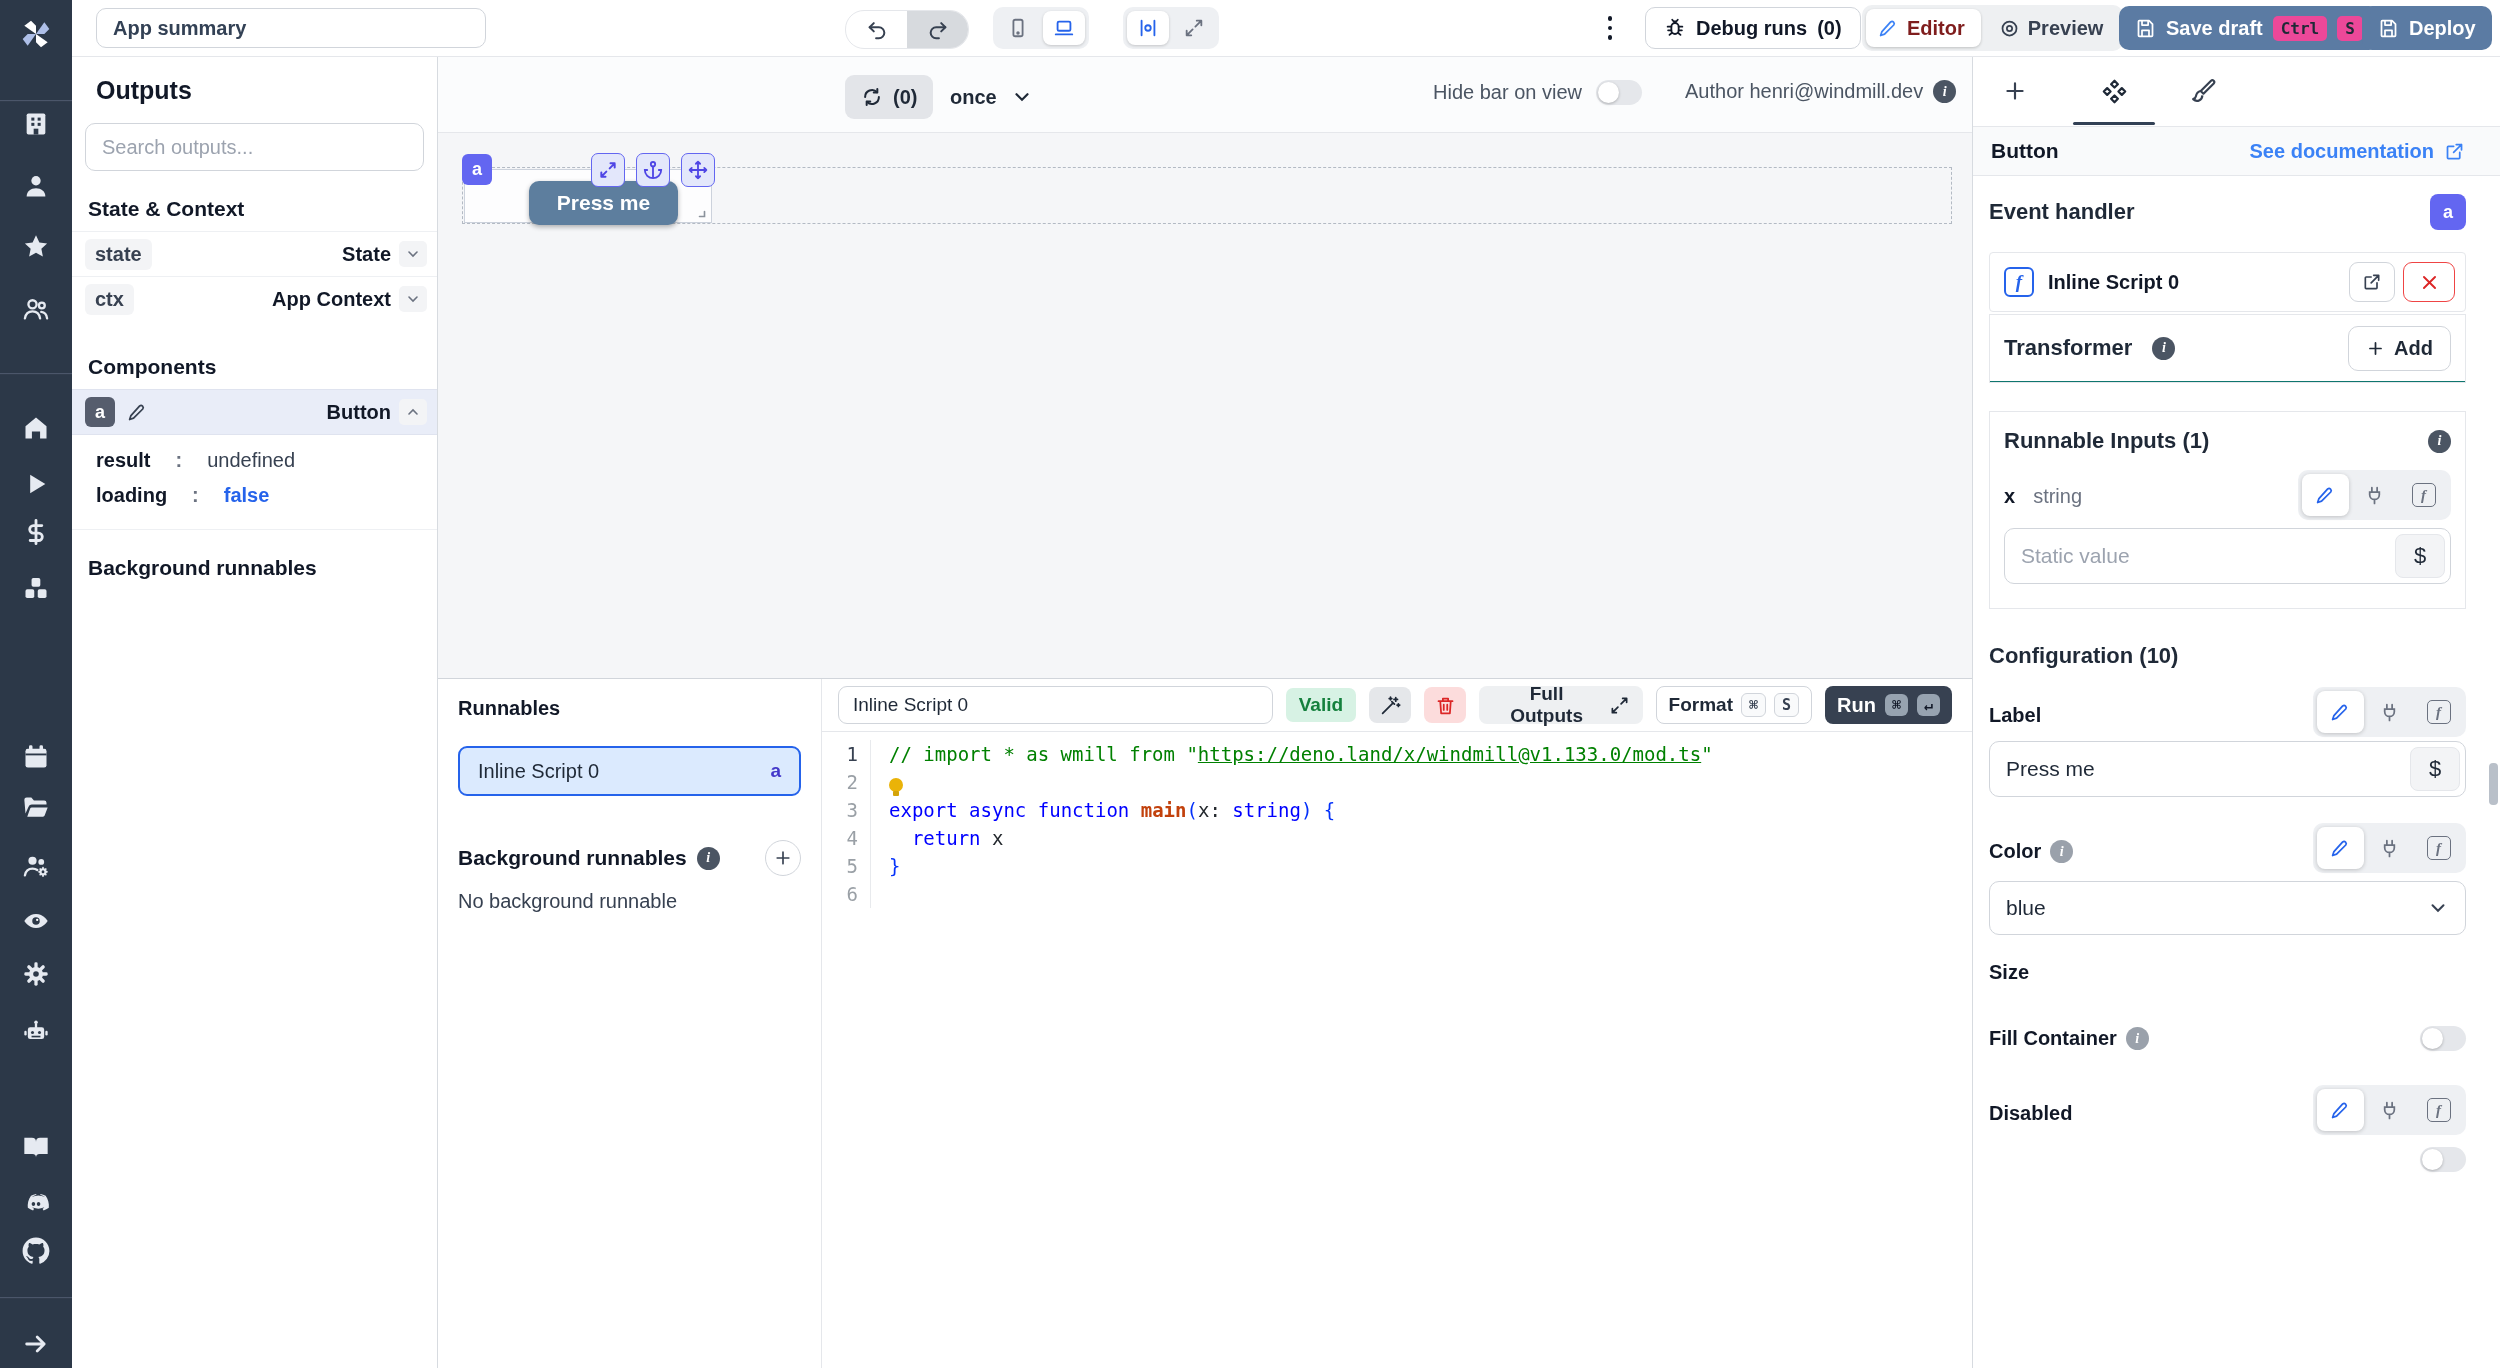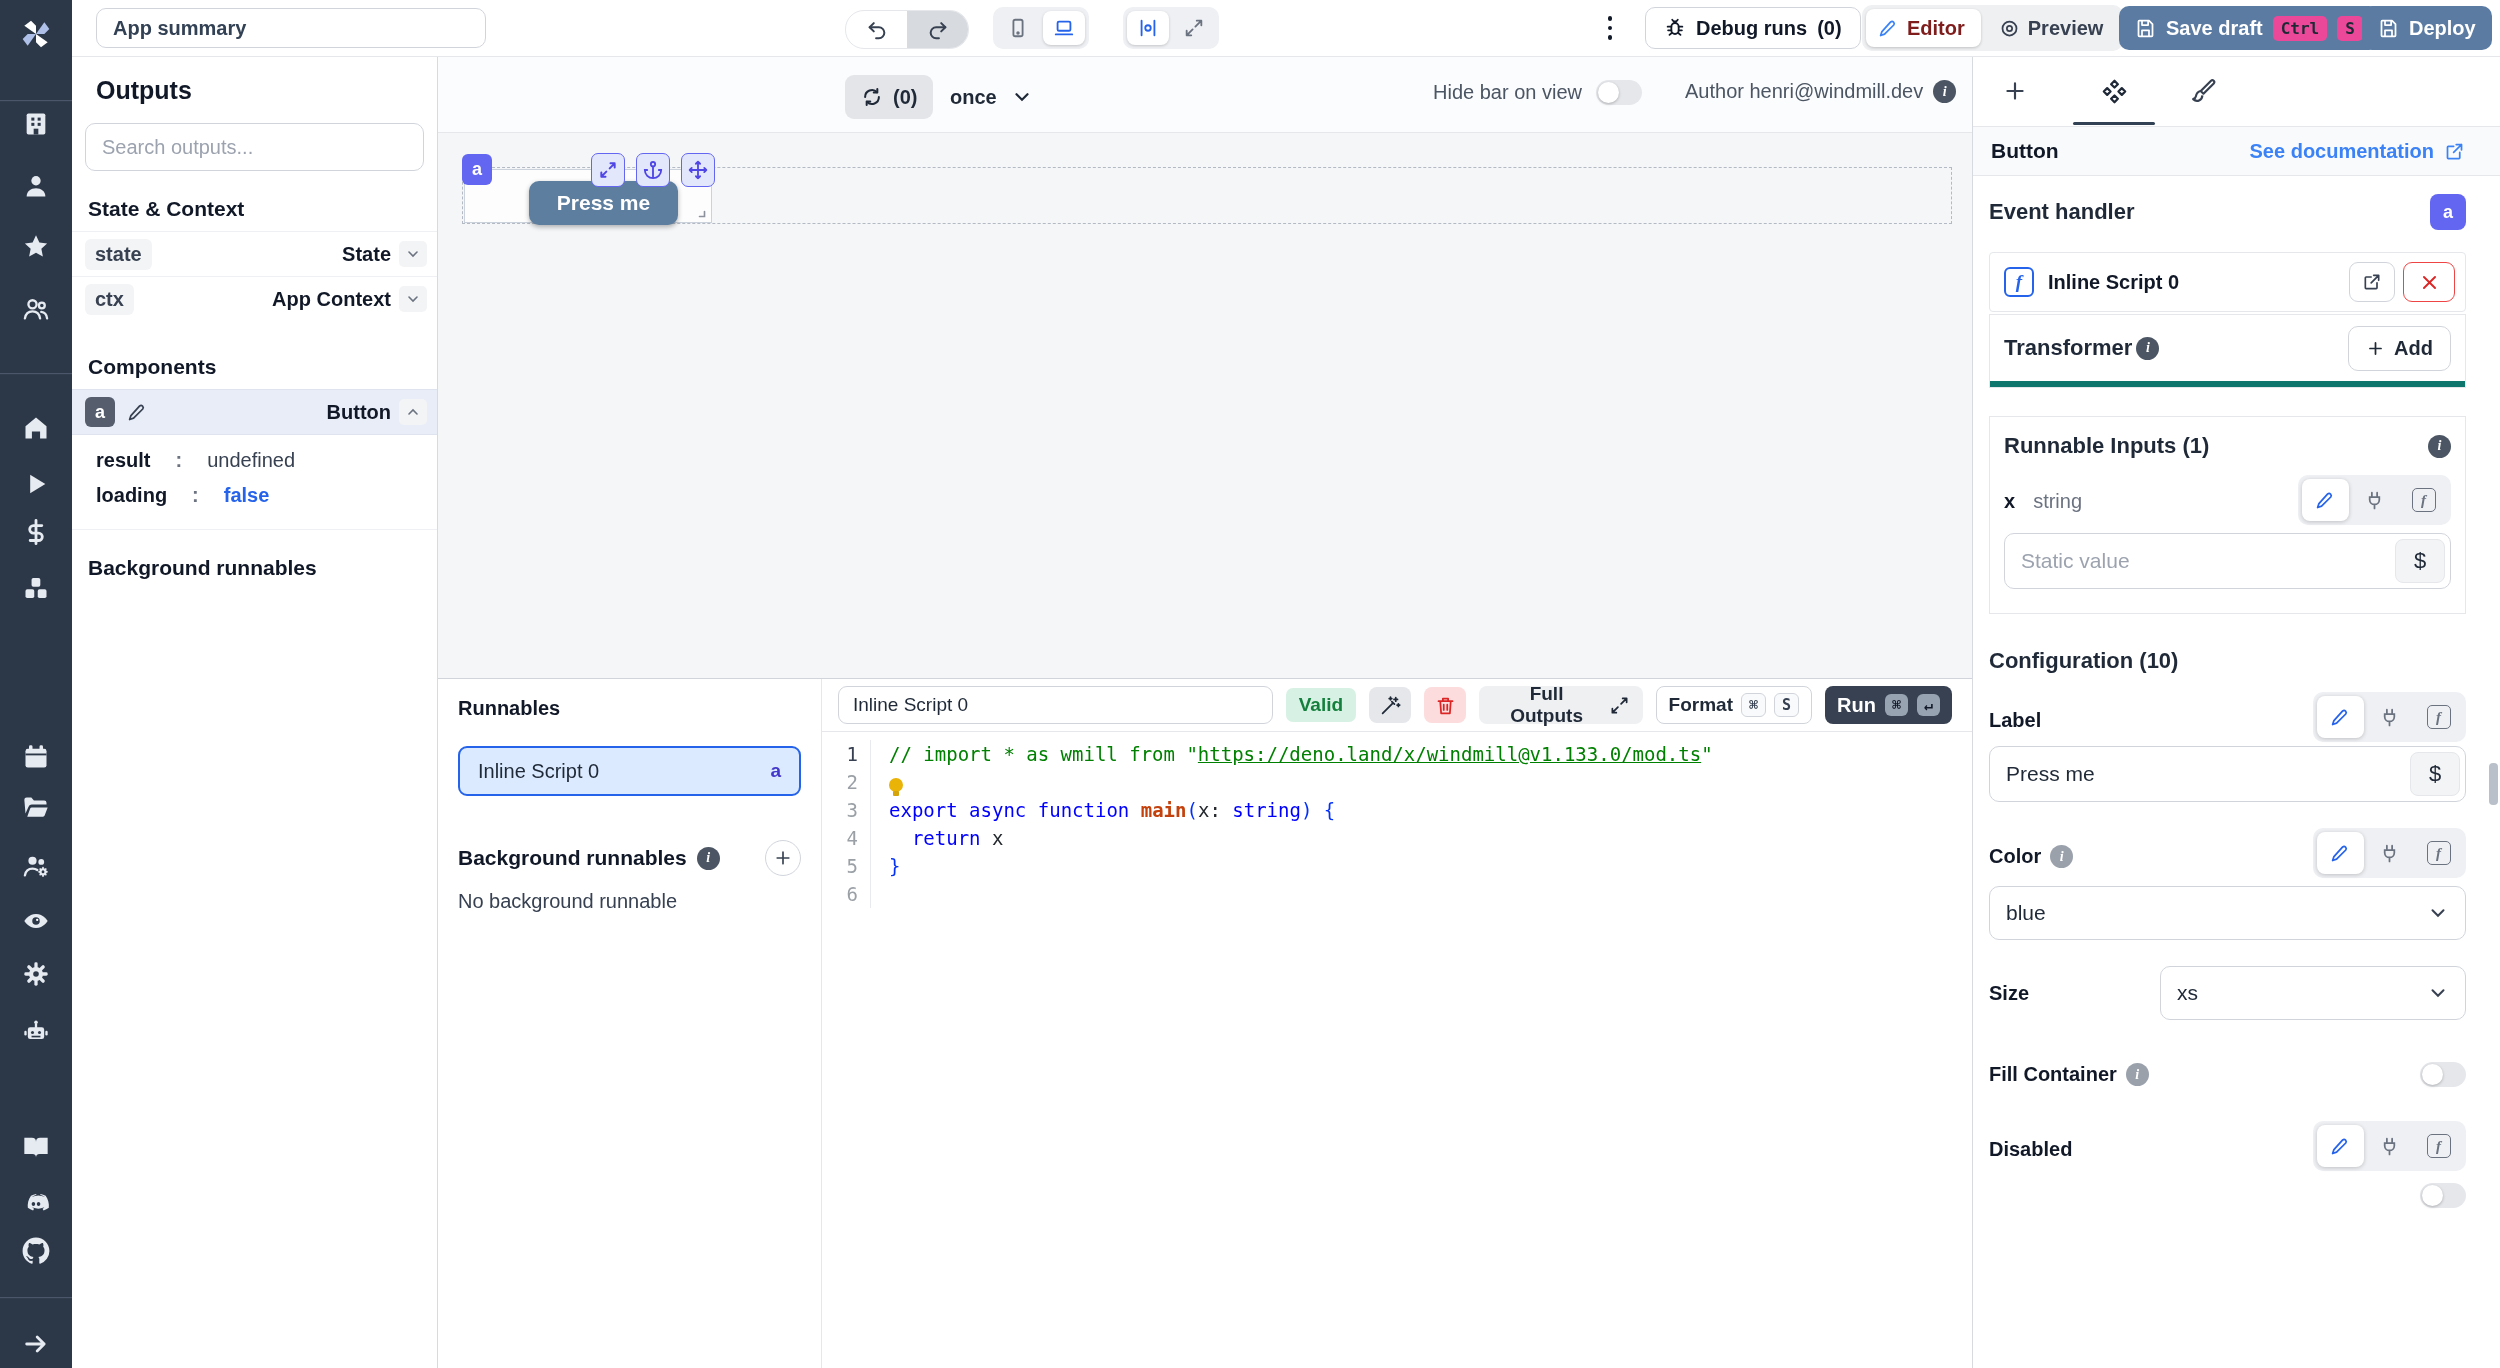--- a/index.html
+++ b/index.html
@@ -123,21 +123,21 @@
   .eh-row{margin-top:19px;display:flex;align-items:center;}
   .p-h{font-size:22px;font-weight:700;color:#1f2937;}
   .a-badge{margin-left:auto;width:36px;height:36px;border-radius:8px;background:#6366f1;color:#fff;font-size:18px;font-weight:700;display:flex;align-items:center;justify-content:center;}
   .handler-box{margin-top:22px;height:60px;border:1px solid #e5e7eb;border-radius:4px;display:flex;align-items:center;gap:14px;padding:0 10px 0 14px;box-sizing:border-box;}
   .f-ic{width:30px;height:30px;border:2px solid #2563eb;border-radius:6px;color:#2563eb;font-family:"Liberation Serif",serif;font-style:italic;font-weight:700;font-size:19px;display:flex;align-items:center;justify-content:center;box-sizing:border-box;}
   .handler-box .lbl{font-size:20px;font-weight:600;color:#111827;}
   .mini-btn{width:46px;height:40px;border:1px solid #d1d5db;border-radius:9px;display:flex;align-items:center;justify-content:center;color:#374151;background:#fff;box-sizing:border-box;}
   .mini-btn.red{border:1.6px solid #ef4444;color:#dc2626;width:52px;}
   .sect{border:1px solid #e5e7eb;}
   .sect.b{margin-top:2px;}
-  .transformer-row{height:66px;display:flex;align-items:center;gap:4px;padding:0 14px;border-bottom:6px solid #0f766e;justify-content:center;}
+  .transformer-row{height:66px;display:flex;align-items:center;gap:20px;padding:0 14px;border-bottom:1px solid #0f766e;justify-content:center;}
   .btn-add{margin-left:auto;height:45px;border:1px solid #d1d5db;border-radius:10px;display:flex;align-items:center;gap:9px;padding:0 17px;font-size:20px;font-weight:600;color:#1f2937;background:#fff;box-sizing:border-box;}
   .triggers-area{padding:16px 14px 24px;}
   .p-sh{font-size:20px;font-weight:700;color:#111827;}
   .badge-click{display:inline-block;margin-top:12px;padding:5px 17px;border:1.5px solid #5fd38d;background:#eafbf0;color:#15803d;border-radius:11px;font-size:19px;font-weight:600;}
   .sect.c{margin-top:28px;padding:16px 14px 24px;}
   .ri-head{display:flex;align-items:center;}
   .xrow{margin-top:16px;display:flex;align-items:flex-end;}
   .xname{font-size:20px;font-weight:700;color:#111827;margin-bottom:12px;}
   .xtype{font-size:20px;color:#6b7280;margin:0 0 12px 18px;}
   .mode-group{margin-left:auto;display:flex;align-items:center;background:#eef0f3;border-radius:10px;padding:4px;gap:2px;}
@@ -851,28 +851,20 @@
         <span>blue</span>
         <span class="chev">
             <svg viewBox="0 0 24 24" width="22" height="22" fill="none" stroke="currentColor" stroke-width="2.2" stroke-linecap="round">
               <path d="M6 9l6 6 6-6"></path>
             </svg>
           </span>
       </div>
 
       <div class="size-row">
         <span class="field-label" style="margin-bottom:0">Size</span>
-        <div class="select">
-          <span>xs</span>
-          <span class="chev">
-              <svg viewBox="0 0 24 24" width="22" height="22" fill="none" stroke="currentColor" stroke-width="2.2" stroke-linecap="round">
-                <path d="M6 9l6 6 6-6"></path>
-              </svg>
-            </span>
-        </div>
       </div>
 
       <div class="fill-row">
         <span class="field-label" style="margin-bottom:0">
             <span>Fill Container</span>
             <span class="info light">i</span>
           </span>
         <span class="toggle">
             <span class="knob"></span>
           </span>

